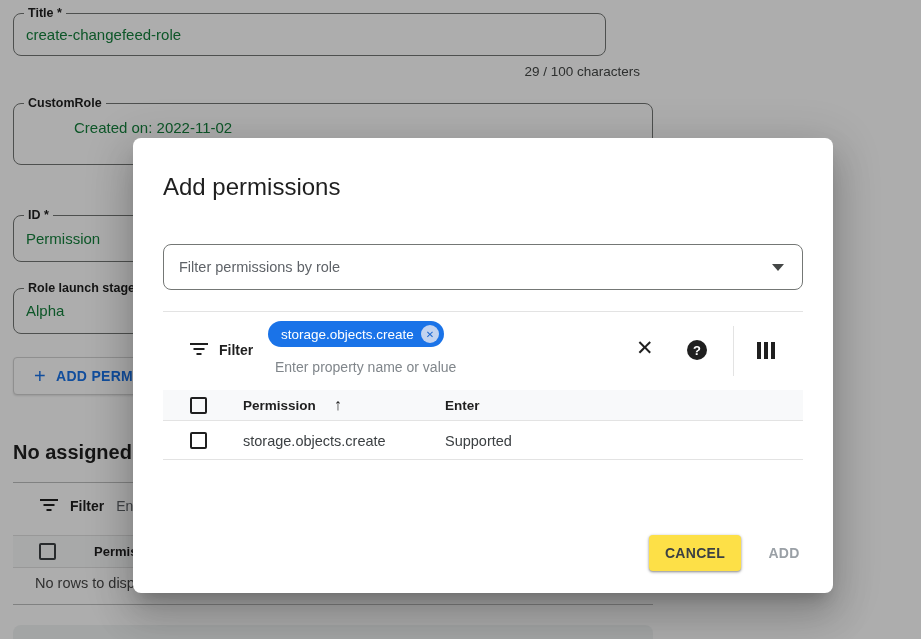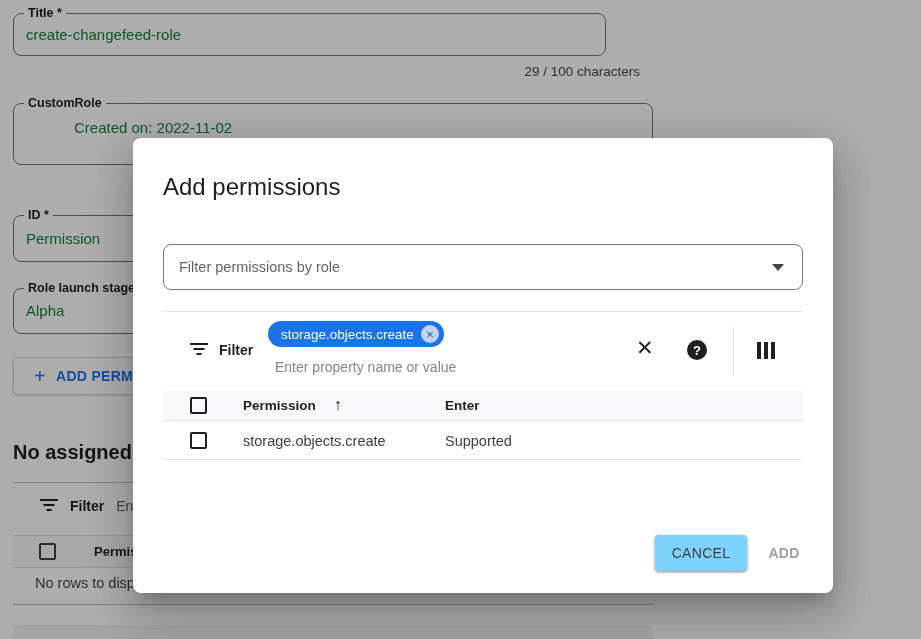--- a/index.html
+++ b/index.html
@@ -77,24 +77,24 @@
   .dlg-thead .cb { margin-left:27px; }
   .th-perm { margin-left:36px; font-size:13.5px; font-weight:700; color:#1f1f1f; }
   .sort-arrow { margin-left:18px; font-size:16px; font-weight:700; color:#1f1f1f; cursor:pointer; }
   .th-status { position:absolute; left:282px; font-size:13.5px; font-weight:700; color:#1f1f1f; }
   .dlg-row { position:absolute; left:30px; top:284px; width:640px; height:38px;
              border-bottom:1px solid #e3e3e3; display:flex; align-items:center; cursor:pointer; }
   .dlg-row .cb { margin-left:27px; }
   .td-perm { margin-left:36px; font-size:14.5px; color:#3c4043; }
   .td-status { position:absolute; left:282px; font-size:14.5px; color:#3c4043; }
 
-  .btn-cancel { position:absolute; left:516px; top:397px; width:92px; height:36px; background:#7dd3fc;
-                border:none; border-radius:4px; font-family:inherit; font-size:14px; font-weight:400;
+  .btn-cancel { position:absolute; left:516px; top:397px; width:92px; height:36px; background:#fde047;
+                border:none; border-radius:4px; font-family:inherit; font-size:14px; font-weight:700;
                 letter-spacing:.3px; color:#3c4043; cursor:pointer;
-                box-shadow:0 1px 2px rgba(0,0,0,.3), 0 1px 3px 1px rgba(0,0,0,.15);margin-left:6px; }
+                box-shadow:0 1px 2px rgba(0,0,0,.3), 0 1px 3px 1px rgba(0,0,0,.15); }
   .btn-add { position:absolute; left:616px; top:397px; width:70px; height:36px; background:transparent;
              border:none; font-family:inherit; font-size:14px; font-weight:700; letter-spacing:.3px;
              color:#9aa0a6; cursor:default; }
 </style>
 </head>
 <body>
 
 <div class="stage">
 
   <div class="bg-page">

